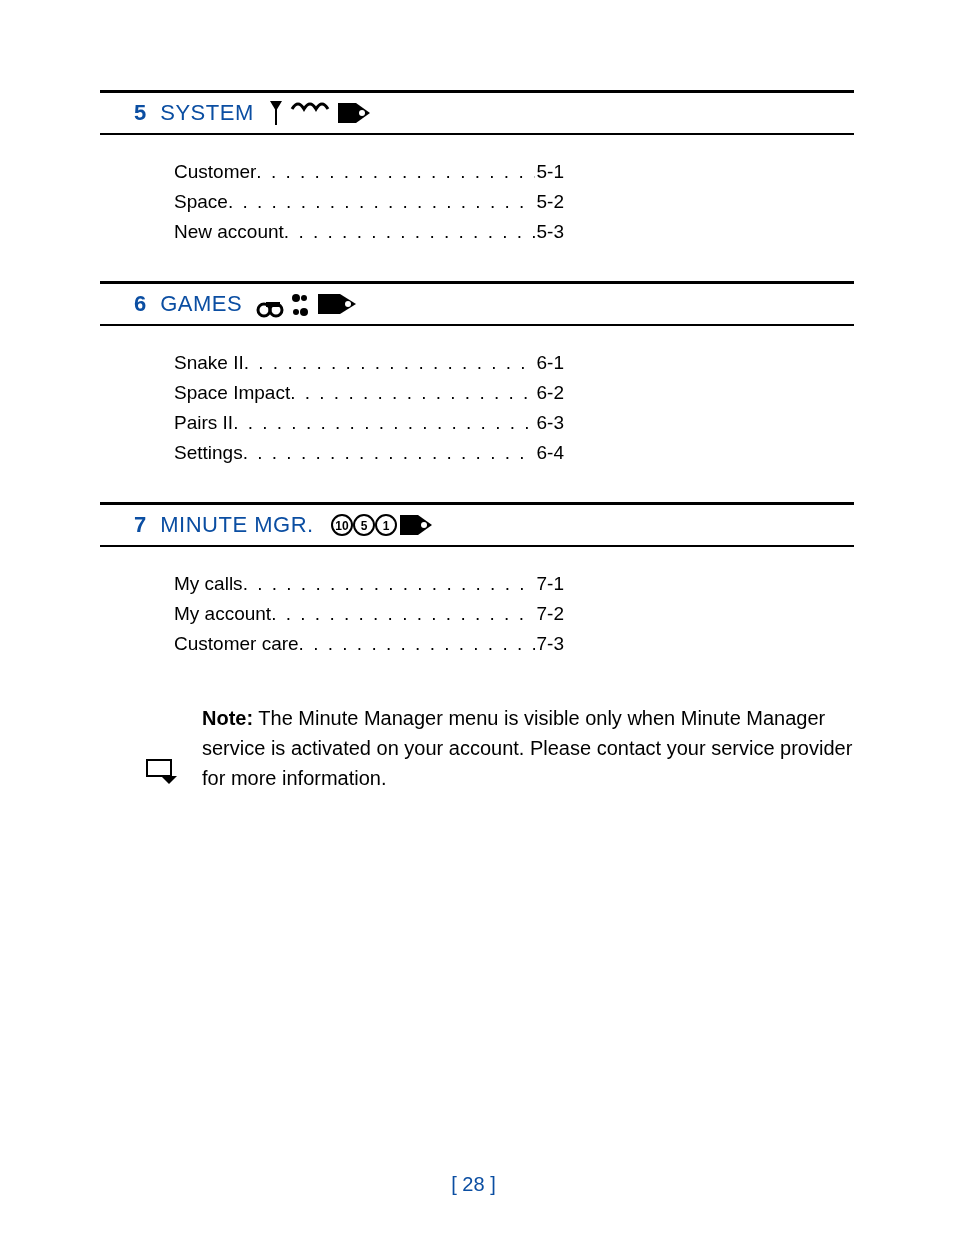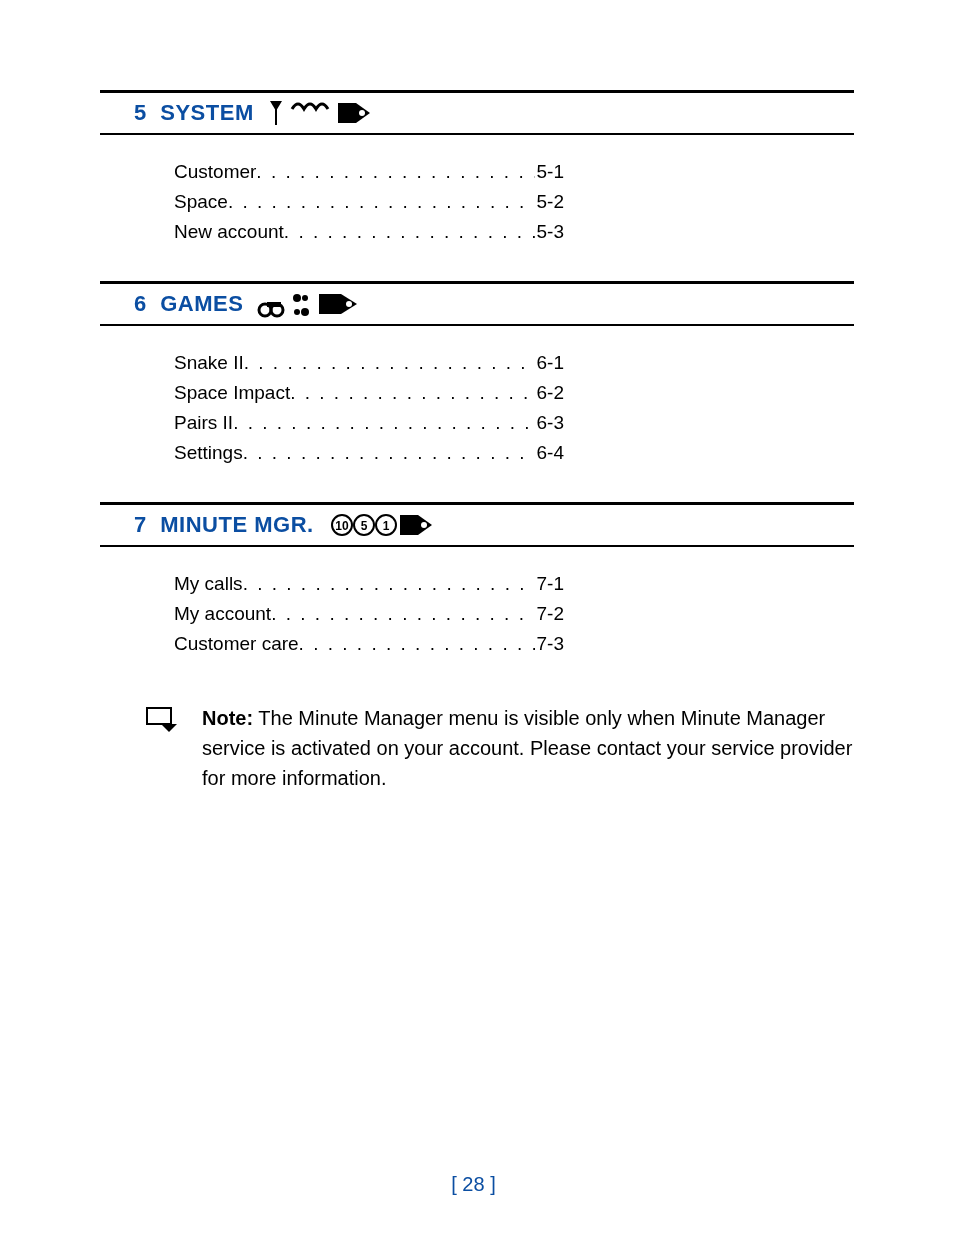--- a/index.html
+++ b/index.html
@@ -26,21 +26,21 @@
     gap: 14px;
     padding: 4px 0 4px 34px;
   }
   .section-number {
     color: #0b4ea2;
     font-weight: 700;
     font-size: 22px;
   }
   .section-title {
     color: #0b4ea2;
-    font-weight: 700;
+    font-weight: 400;
     font-size: 22px;
     letter-spacing: 0.5px;
     text-align: center;
   }
   .section-icons {
     display: flex;
     align-items: center;
     gap: 2px;
   }
   .section-icons svg { display: block; }
@@ -69,20 +69,21 @@
   }
   .toc-page { padding-left: 2px; }
 
   
   .note {
     display: flex;
     gap: 24px;
     margin: 44px 0 0 46px;
     font-size: 20px;
     line-height: 30px;
+    align-items: flex-end;
   }
   .note-icon {
     flex: 0 0 auto;
     margin-top: 4px;
   }
   .note-body { }
   .note-body .note-label { font-weight: 700; }
 
   
   .page-number {

